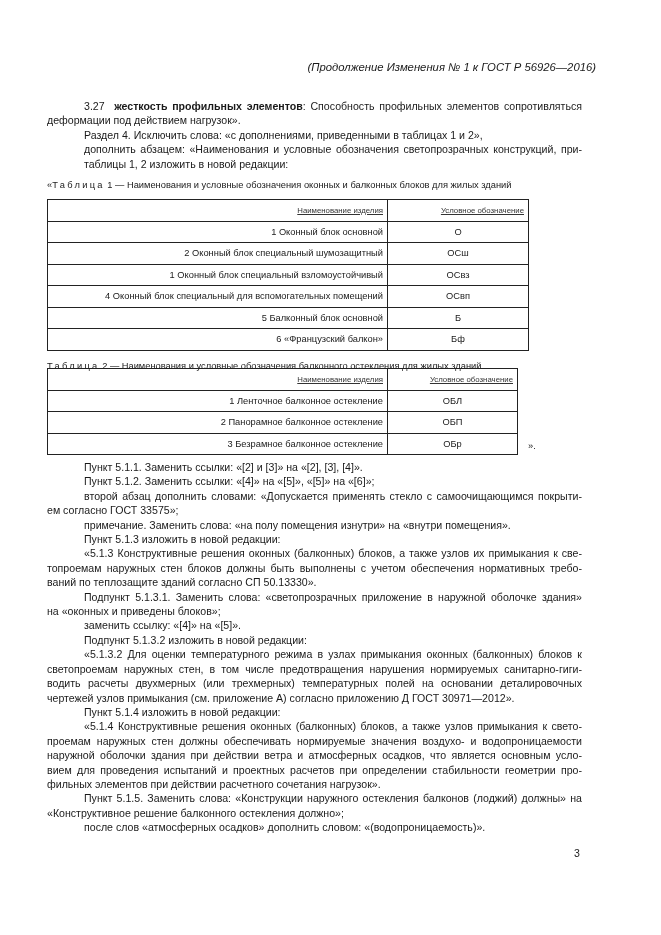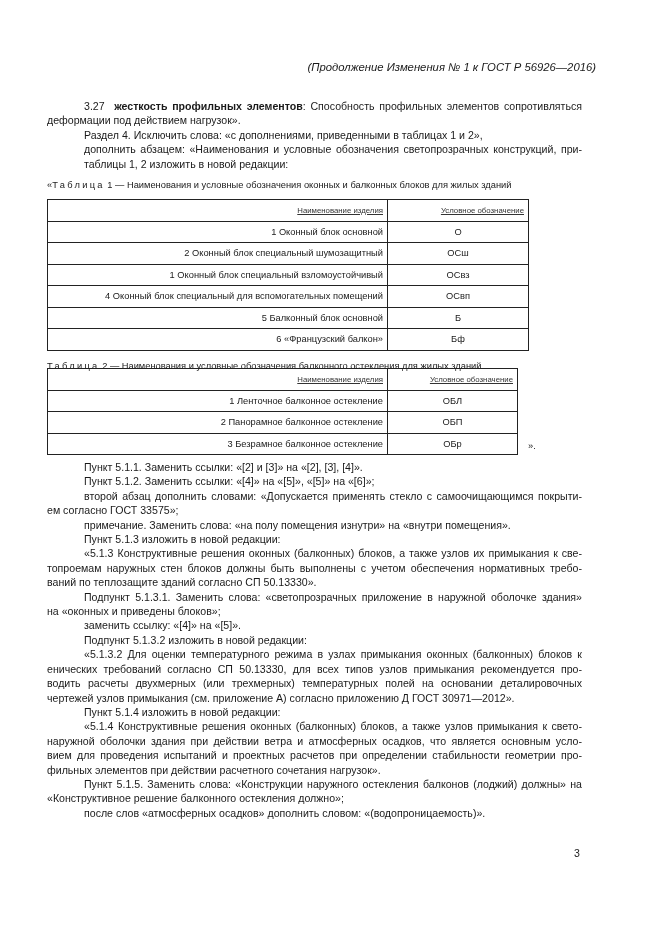--- a/index.html
+++ b/index.html
@@ -117,25 +117,26 @@
     <span class="line ind">примечание. Заменить слова: «на полу помещения изнутри» на «внутри помещения».</span>
     <span class="line ind">Пункт 5.1.3 изложить в новой редакции:</span>
     <span class="line ind jl">«5.1.3  Конструктивные решения оконных (балконных) блоков, а также узлов их примыкания к све-</span>
     <span class="line jl">топроемам наружных стен блоков должны быть выполнены с учетом обеспечения нормативных требо-</span>
     <span class="line">ваний по теплозащите зданий согласно СП 50.13330».</span>
     <span class="line ind jl">Подпункт 5.1.3.1. Заменить слова: «светопрозрачных приложение в наружной оболочке здания»</span>
     <span class="line">на «оконных и приведены блоков»;</span>
     <span class="line ind">заменить ссылку: «[4]» на «[5]».</span>
     <span class="line ind">Подпункт 5.1.3.2 изложить в новой редакции:</span>
     <span class="line ind jl">«5.1.3.2  Для оценки температурного режима в узлах примыкания оконных (балконных) блоков к</span>
-    <span class="line jl">енических требований согласно СП 50.13330, для всех типов узлов примыкания рекомендуется про-</span>
+    <span class="line jl">светопроемам наружных стен, в том числе предотвращения нарушения нормируемых санитарно-гиги-</span>
     <span class="line jl">водить расчеты двухмерных (или трехмерных) температурных полей на основании деталировочных</span>
     <span class="line">чертежей узлов примыкания (см. приложение А) согласно приложению Д ГОСТ 30971—2012».</span>
     <span class="line ind">Пункт 5.1.4 изложить в новой редакции:</span>
     <span class="line ind jl">«5.1.4  Конструктивные решения оконных (балконных) блоков, а также узлов примыкания к свето-</span>
+    <span class="line jl">проемам наружных стен должны обеспечивать нормируемые значения воздухо- и водопроницаемости</span>
     <span class="line jl">наружной оболочки здания при действии ветра и атмосферных осадков, что является основным усло-</span>
     <span class="line jl">вием для проведения испытаний и проектных расчетов при определении стабильности геометрии про-</span>
     <span class="line">фильных элементов при действии расчетного сочетания нагрузок».</span>
     <span class="line ind jl">Пункт 5.1.5. Заменить слова: «Конструкции наружного остекления балконов (лоджий) должны» на</span>
     <span class="line">«Конструктивное решение балконного остекления должно»;</span>
     <span class="line ind">после слов «атмосферных осадков» дополнить словом: «(водопроницаемость)».</span>
   </div>
 
 <div class="abs page-num">3</div>
 

